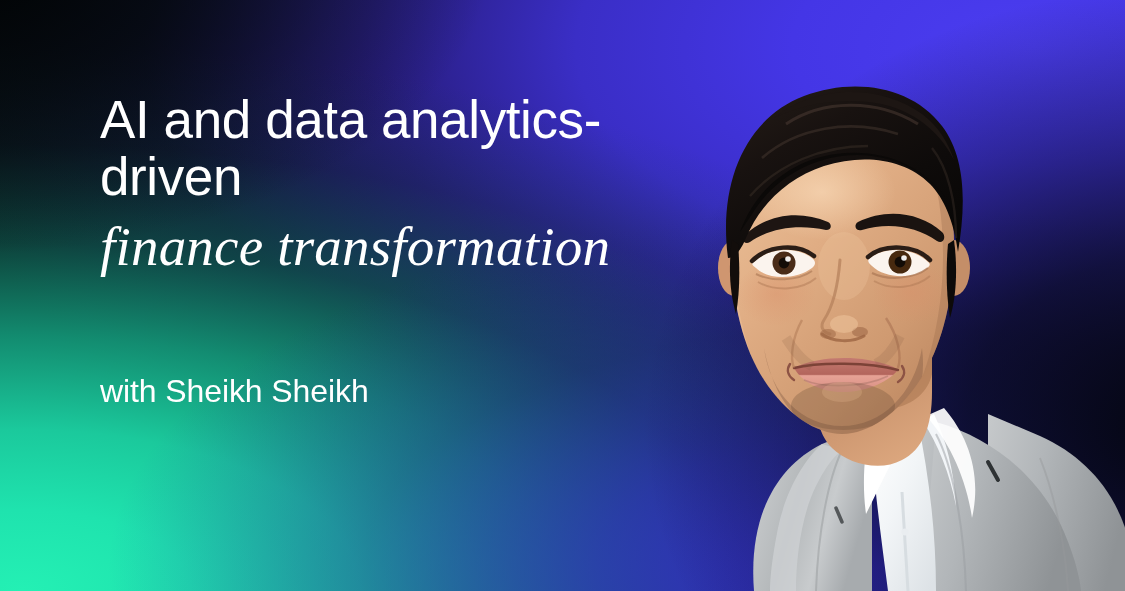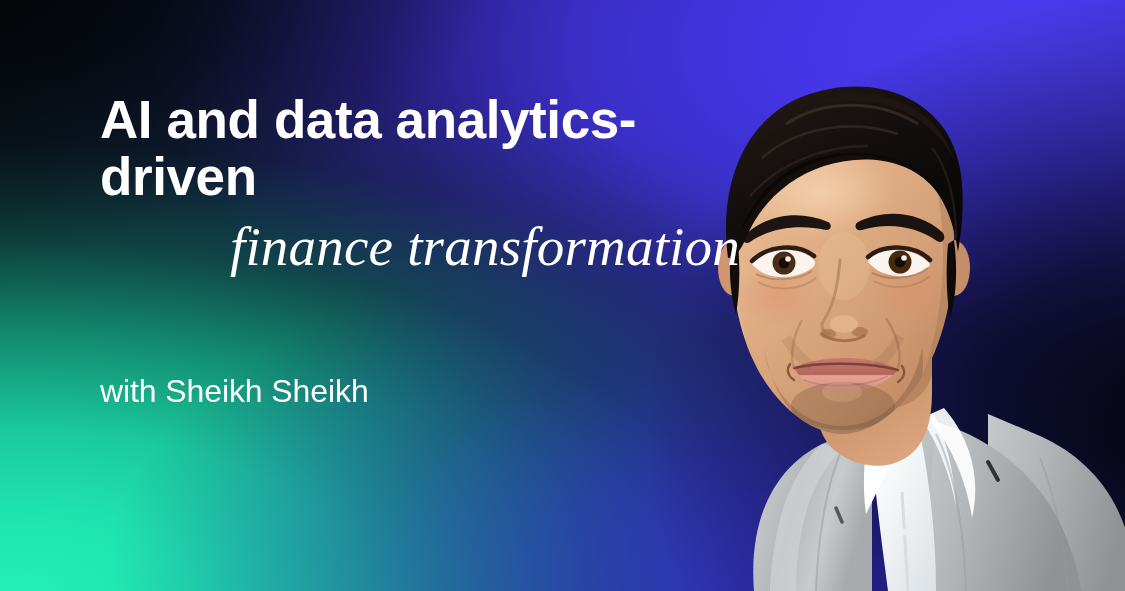--- a/index.html
+++ b/index.html
@@ -78,38 +78,37 @@
   
   .content {
     position:absolute;
     left:100px; top:92px;
     width:640px;
     z-index:6;
   }
 
   .headline {
     font-family:"Liberation Sans", sans-serif;
-    font-weight:700;
+    font-weight:400;
     font-size:53px;
     line-height:1.07;
     letter-spacing:-0.4px;
     color:#ffffff;
     white-space:pre-line;
   }
 
   .subhead {
     font-family:"Liberation Serif", serif;
     font-style:italic;
     font-weight:400;
     font-size:55px;
     line-height:1.12;
     letter-spacing:0.2px;
     color:#ffffff;
     margin-top:11px;
-    text-align:right;
   }
 
   .presenter {
     font-family:"Liberation Sans", sans-serif;
     font-weight:400;
     font-size:32px;
     letter-spacing:-0.1px;
     color:#ffffff;
     margin-top:95px;
   }

